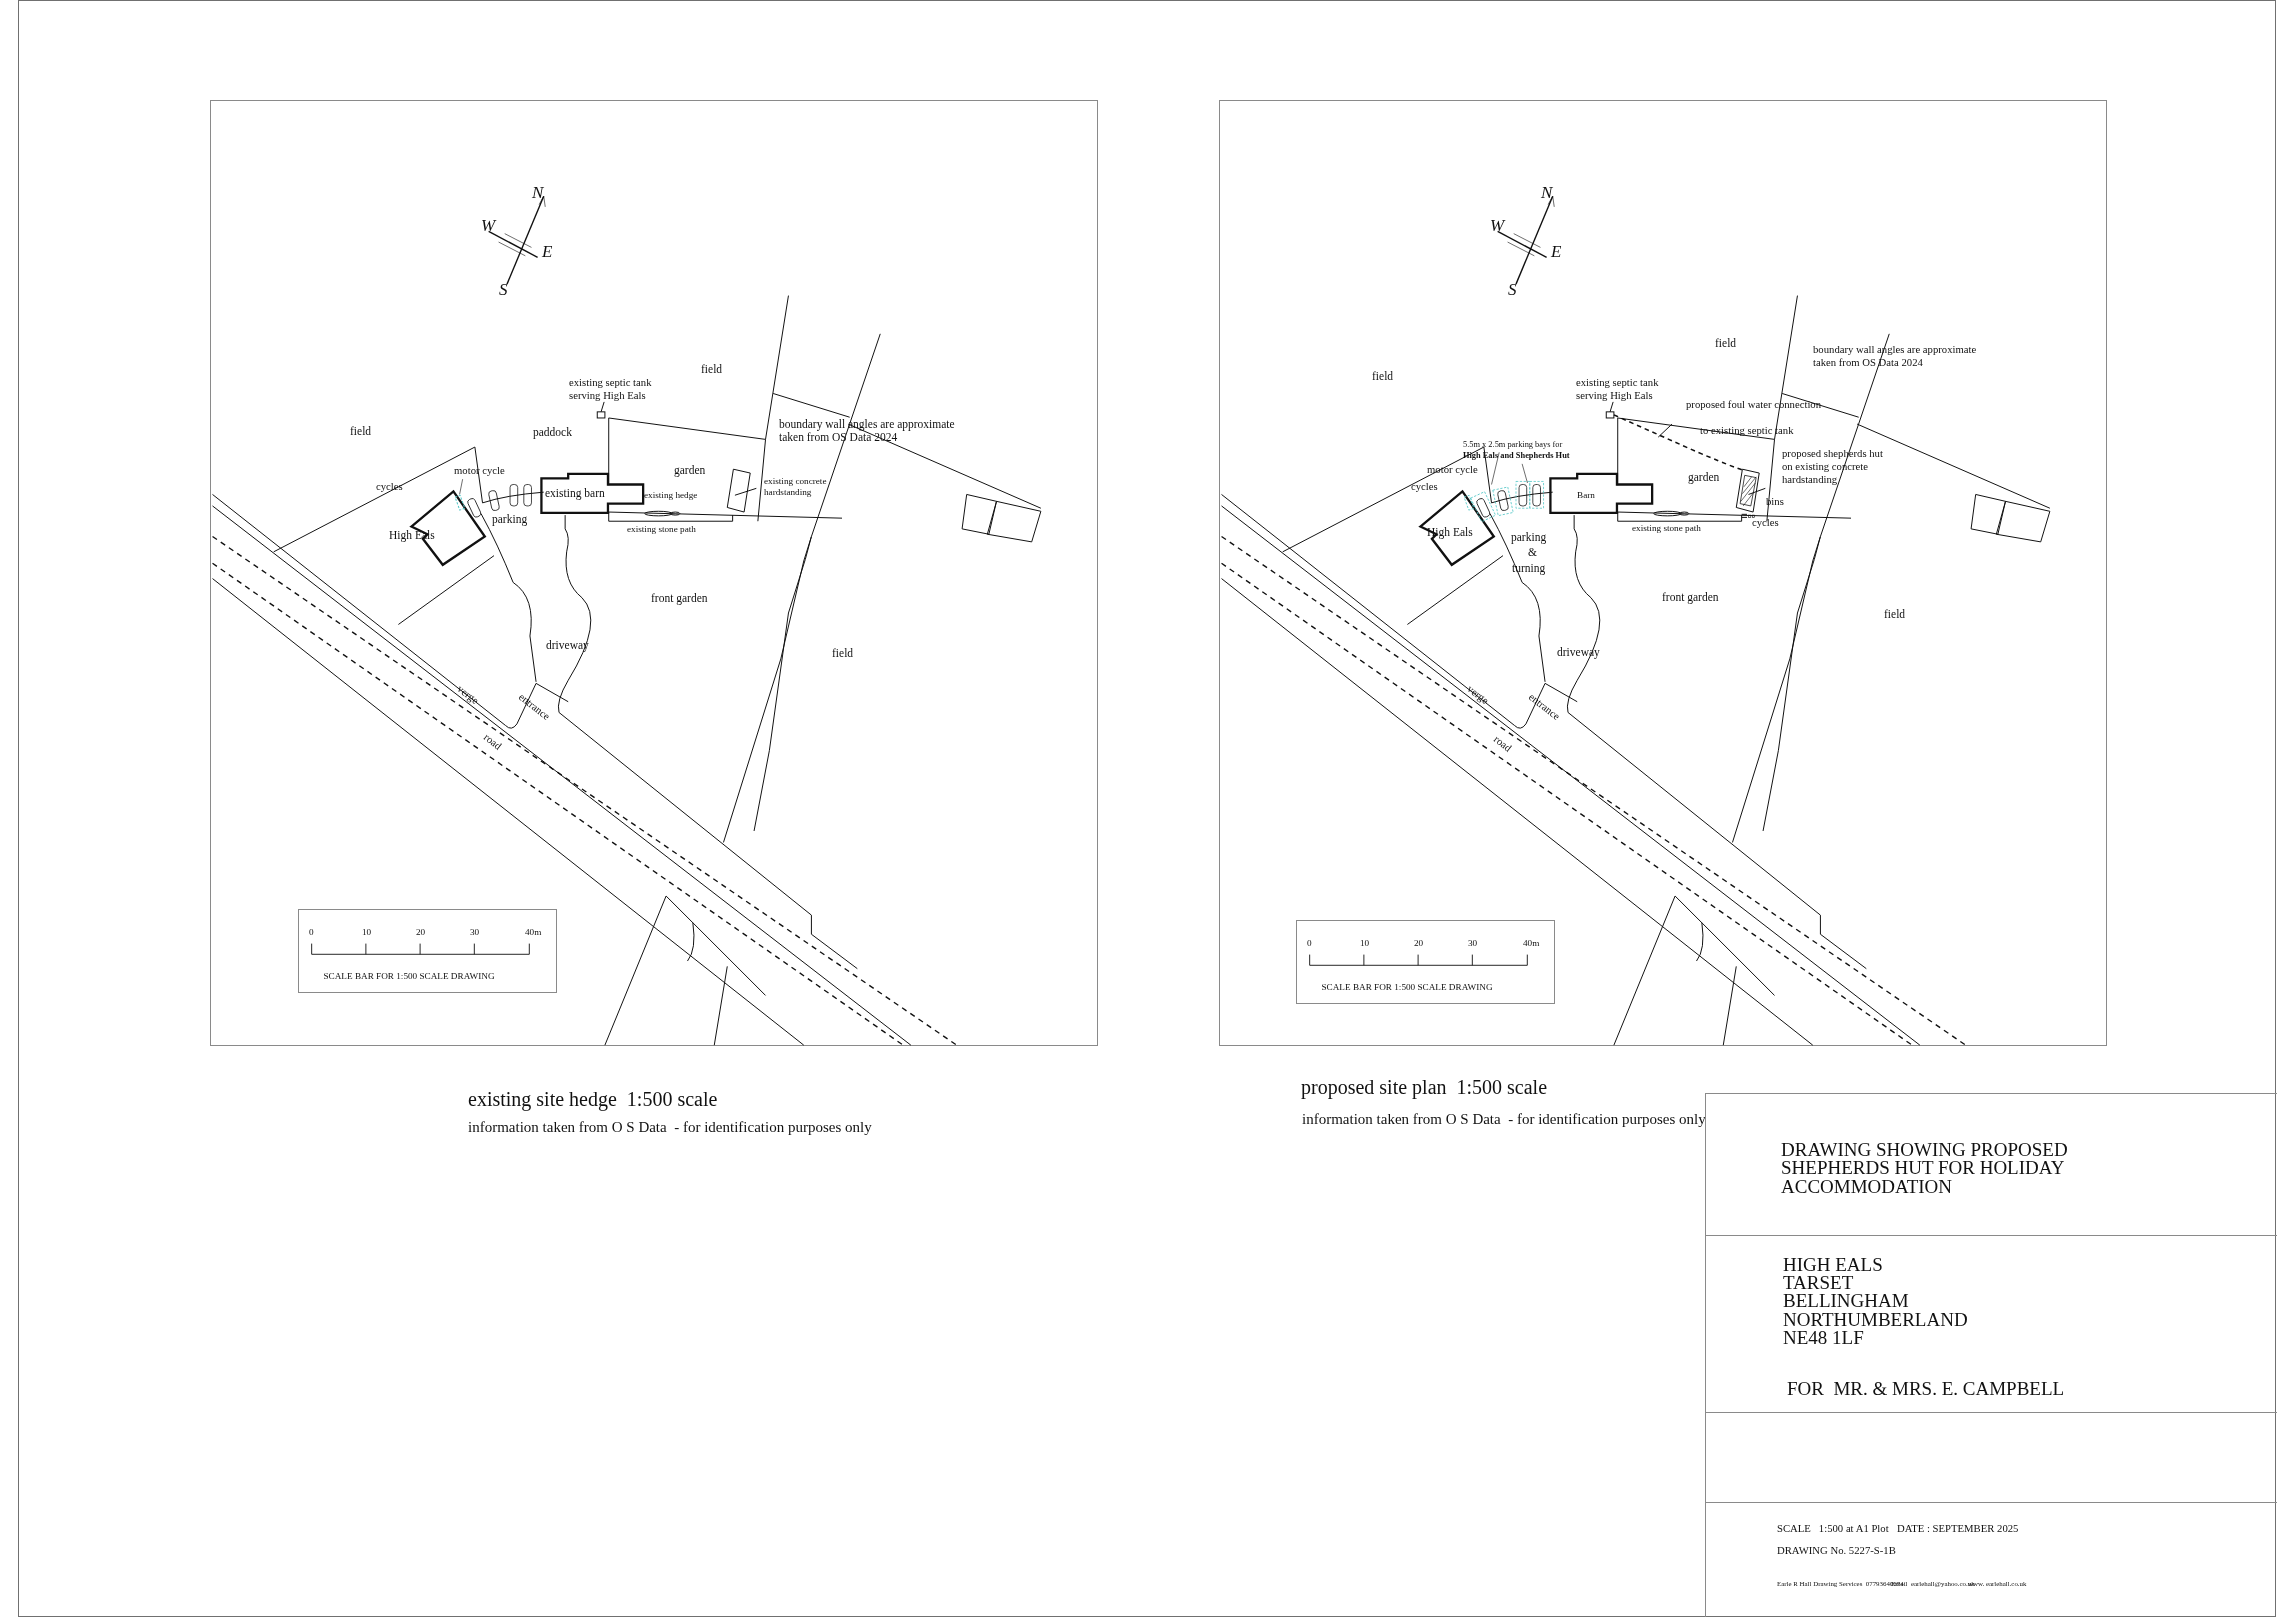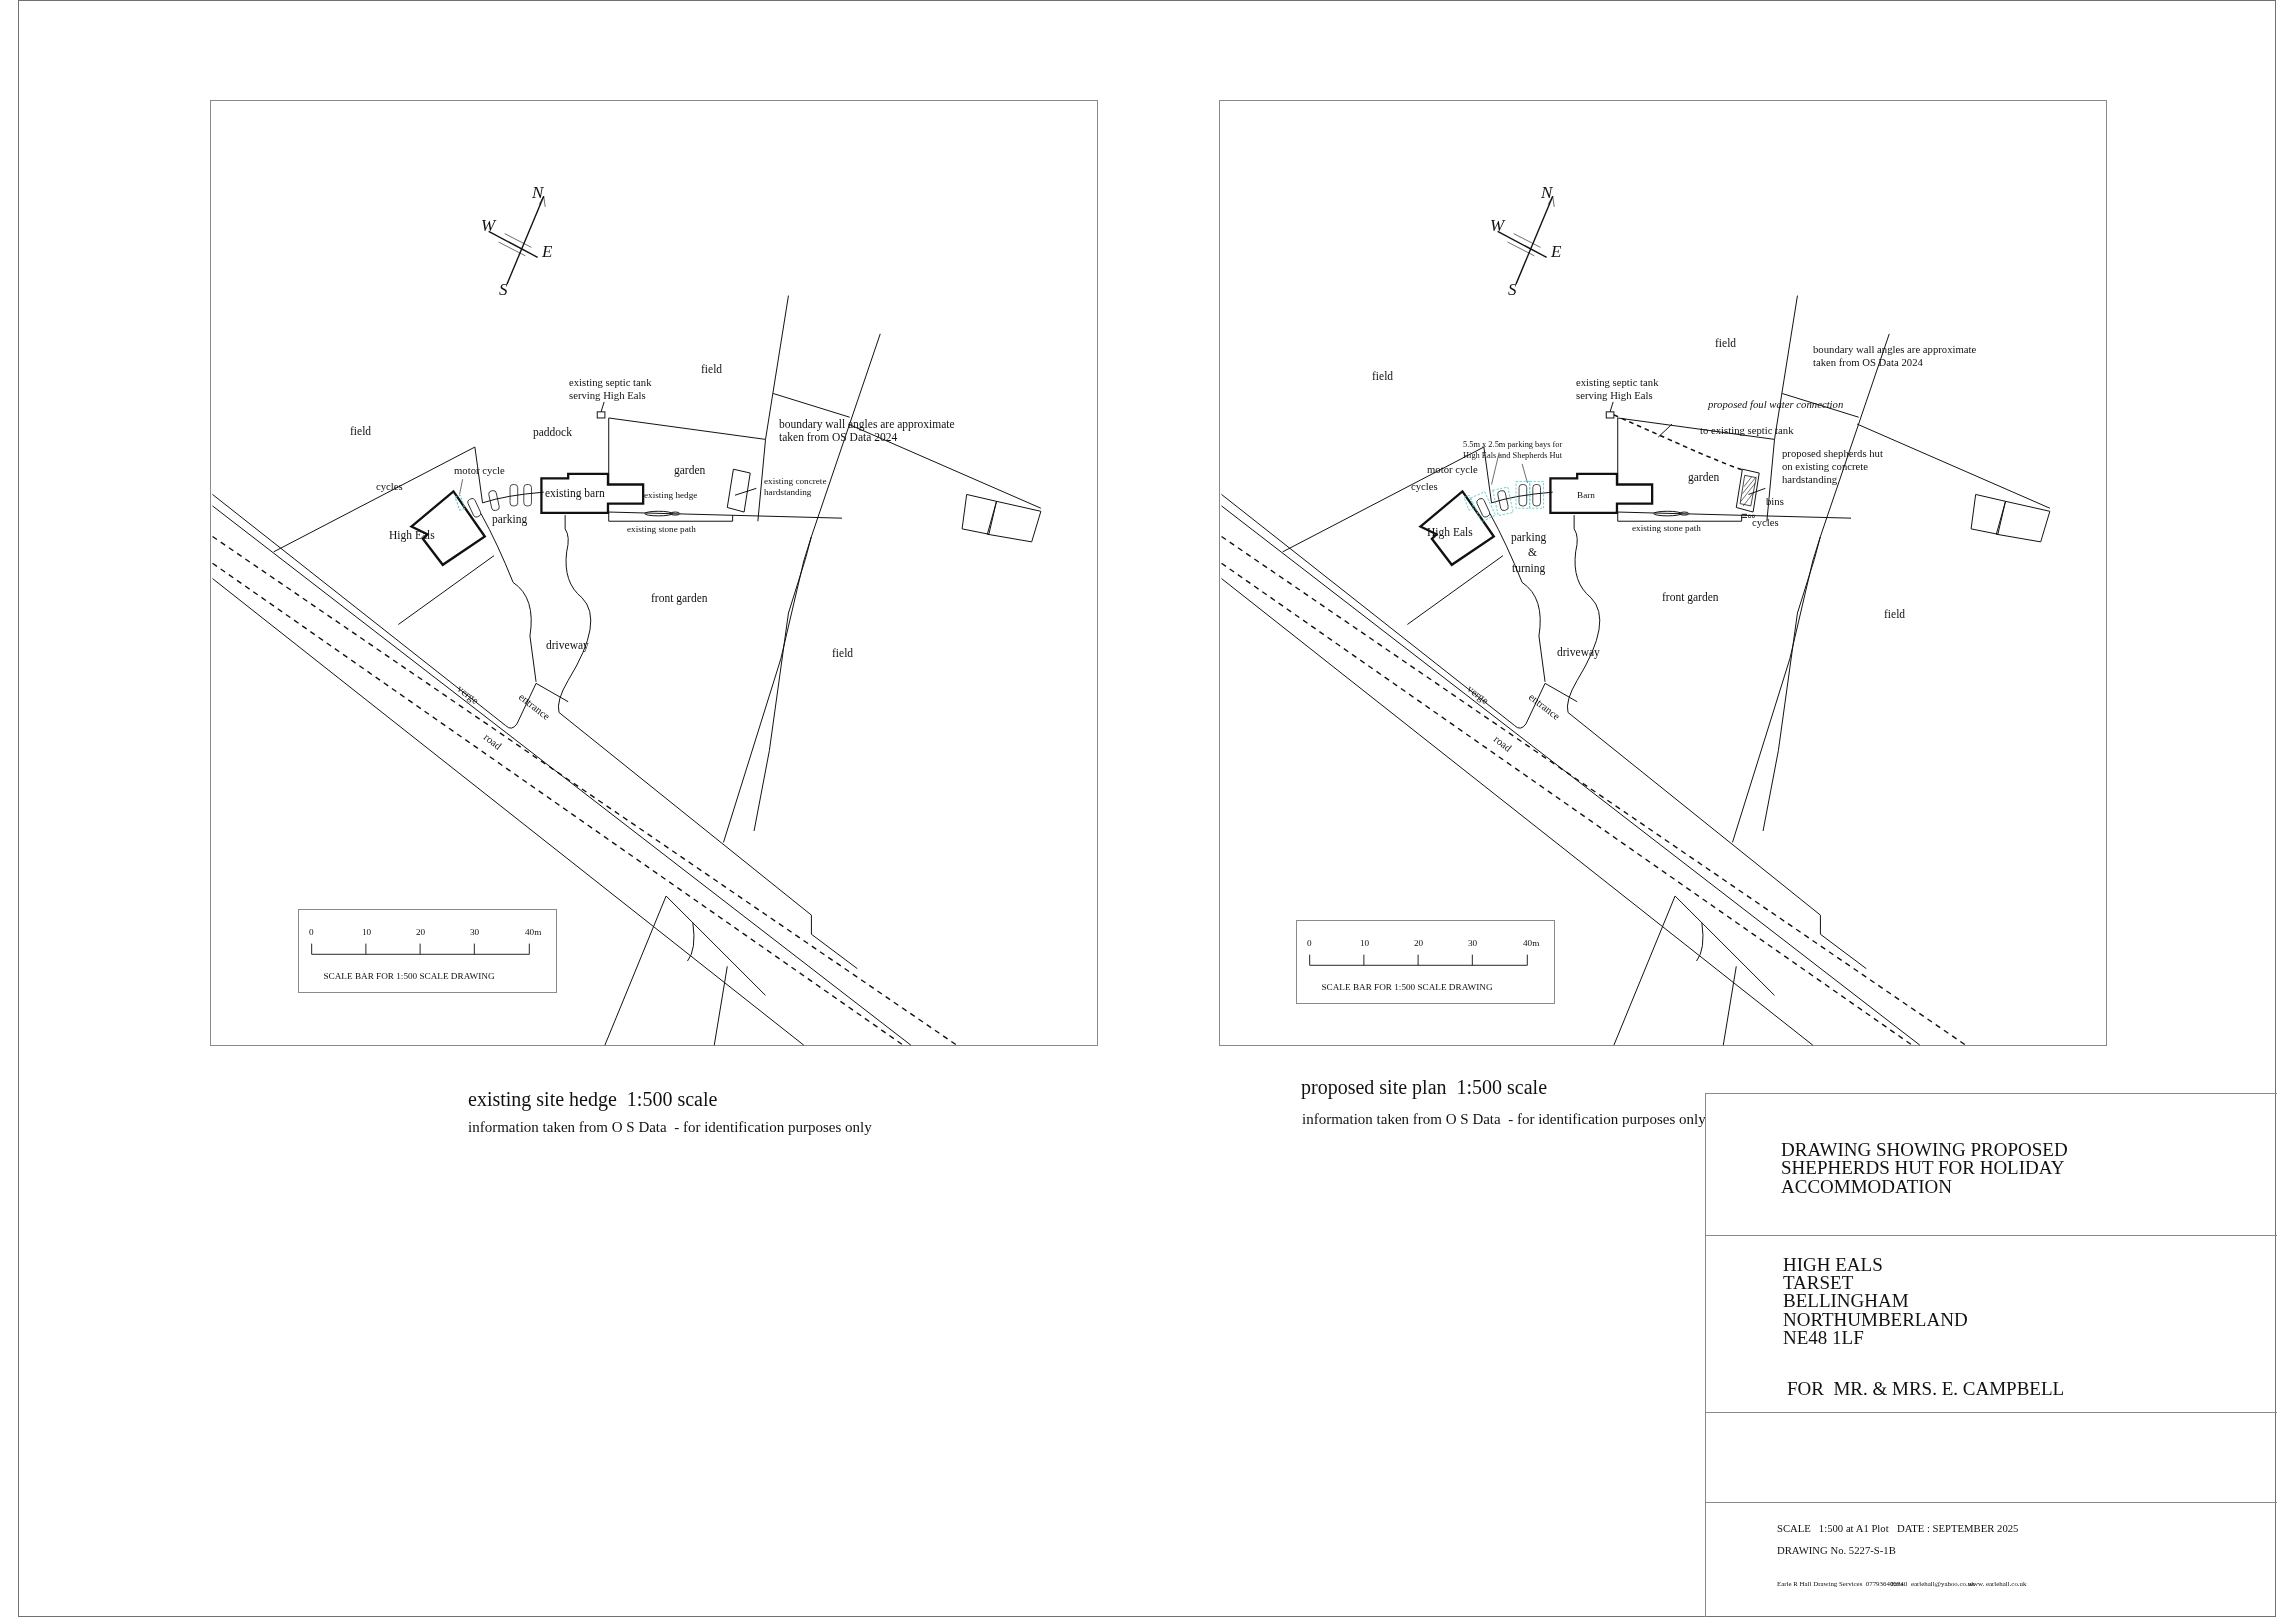--- a/index.html
+++ b/index.html
@@ -246,26 +246,26 @@
   <div class="lbl" style="left:321px; top:83px; font-size:17px; font-style:italic;">N</div>
   <div class="lbl" style="left:270px; top:116px; font-size:17px; font-style:italic;">W</div>
   <div class="lbl" style="left:331px; top:142px; font-size:17px; font-style:italic;">E</div>
   <div class="lbl" style="left:288px; top:180px; font-size:17px; font-style:italic;">S</div>
 
   <div class="lbl" style="left:152px; top:269px; font-size:11.5px;">field</div>
   <div class="lbl" style="left:495px; top:236px; font-size:11.5px;">field</div>
   <div class="lbl" style="left:664px; top:507px; font-size:11.5px;">field</div>
   <div class="lbl" style="left:356px; top:276px; font-size:10.7px;">existing septic tank</div>
   <div class="lbl" style="left:356px; top:289px; font-size:10.7px;">serving High Eals</div>
-  <div class="lbl" style="left:488px; top:298px; font-size:10.7px;font-style:italic;">proposed foul water connection</div>
+  <div class="lbl" style="left:466px; top:298px; font-size:10.7px;">proposed foul water connection</div>
   <div class="lbl" style="left:480px; top:324px; font-size:10.7px;">to existing septic tank</div>
   <div class="lbl" style="left:593px; top:243px; font-size:10.7px;">boundary wall angles are approximate</div>
   <div class="lbl" style="left:593px; top:256px; font-size:10.7px;">taken from OS Data 2024</div>
   <div class="lbl" style="left:243px; top:339px; font-size:8.4px;">5.5m x 2.5m parking bays for</div>
-  <div class="lbl" style="left:243px; top:350px; font-size:8.4px;">High Eals and Shepherds Hut</div>
+  <div class="lbl" style="left:243px; top:350px; font-size:8.4px;font-weight:bold;">High Eals and Shepherds Hut</div>
   <div class="lbl" style="left:207px; top:363px; font-size:10.7px;">motor cycle</div>
   <div class="lbl" style="left:191px; top:380px; font-size:10.7px;">cycles</div>
   <div class="lbl" style="left:357px; top:389px; font-size:9.2px;text-align:center;">Barn</div>
   <div class="lbl" style="left:207px; top:425px; font-size:11.5px;">High Eals</div>
   <div class="lbl" style="left:291px; top:430px; font-size:11.5px;">parking</div>
   <div class="lbl" style="left:308px; top:445px; font-size:11.5px;">&amp;</div>
   <div class="lbl" style="left:292px; top:461px; font-size:11.5px;">turning</div>
   <div class="lbl" style="left:468px; top:370px; font-size:11.5px;">garden</div>
   <div class="lbl" style="left:562px; top:347px; font-size:10.7px;">proposed shepherds hut</div>
   <div class="lbl" style="left:562px; top:360px; font-size:10.7px;">on existing concrete</div>

